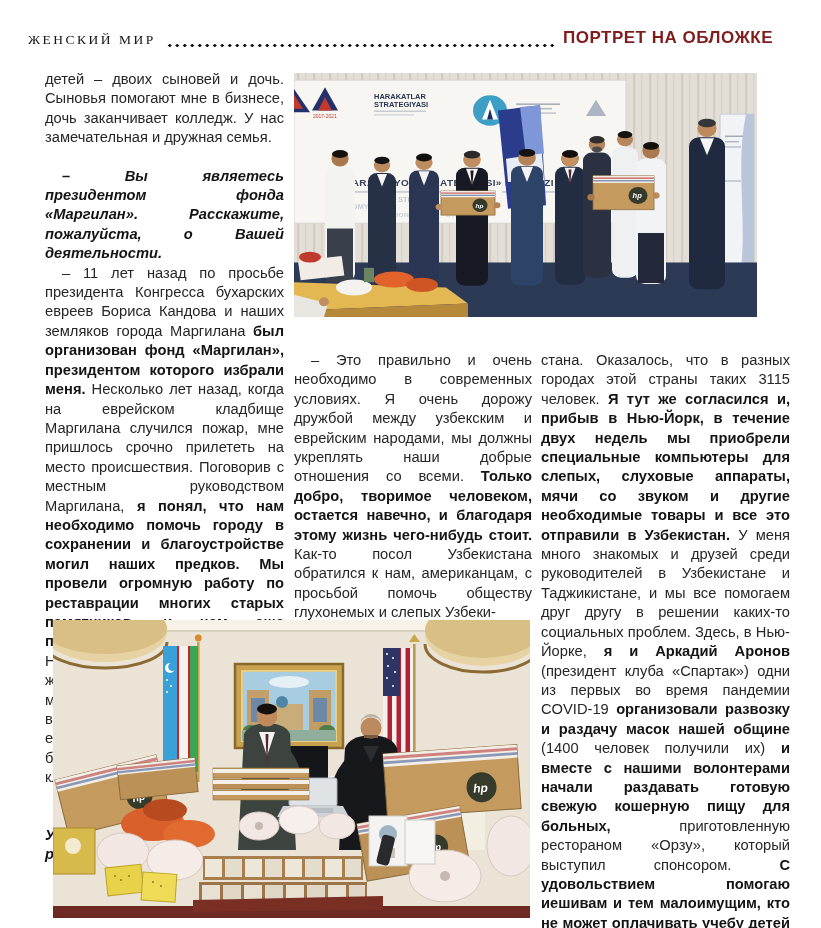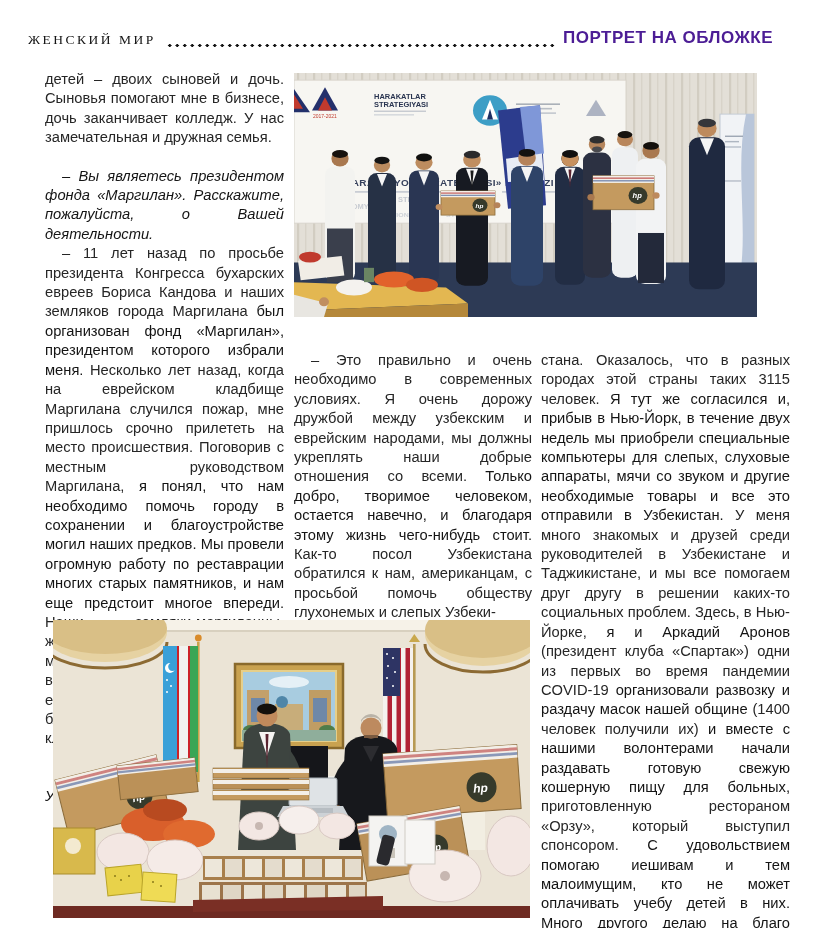--- a/index.html
+++ b/index.html
@@ -6,31 +6,31 @@
   #page{
     position:relative;width:821px;height:928px;background:#ffffff;overflow:hidden;
     font-family:"Liberation Sans", sans-serif;color:#262626;
   }
   
   #header{position:absolute;left:28px;top:26px;width:745px;height:22px;display:flex;align-items:flex-end;}
   #header .mag{font-family:"Liberation Serif", serif;font-size:13.5px;letter-spacing:2.5px;color:#141414;white-space:nowrap;}
   #header .dots{flex:1;height:5px;margin:2px 8px 0 10px;
     background-image:radial-gradient(circle,#141414 1.45px,transparent 1.6px);
     background-size:7.5px 5px;background-repeat:repeat-x;background-position:left center;}
-  #header .section{font-size:17px;font-weight:800;letter-spacing:.5px;color:#4c1d95;white-space:nowrap;}
+  #header .section{font-size:17px;font-weight:800;letter-spacing:.5px;color:#7f1d1d;white-space:nowrap;}
   
   .col{position:absolute;font-size:14.7px;line-height:19.4px;text-align:justify;}
   #col-left{left:45px;top:70px;width:239px;}
   #col-mid{left:294px;top:351px;width:238px;}
   #col-right{left:541px;top:351px;width:249px;}
   .para{margin:0;text-align:justify;}
   .para.gap{margin-top:19px;}
   .para.indent{text-indent:17px;}
   .para.question{font-weight:bold;font-style:italic;color:#161616;}
-  .b{font-weight:normal;color:#141414;}
+  .b{font-weight:bold;color:#141414;}
   
   .photo{position:absolute;overflow:hidden;}
   #photo-top{left:294px;top:73px;width:463px;height:244px;}
   #photo-bottom{left:53px;top:620px;width:477px;height:298px;}
   .photo svg{display:block;width:100%;height:100%;}
 </style>
 </head>
 <body>
 
 <div id="page">

